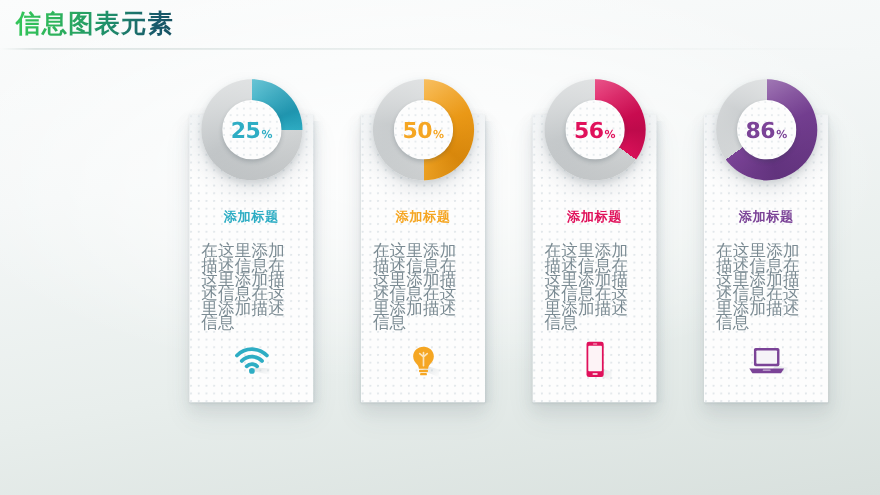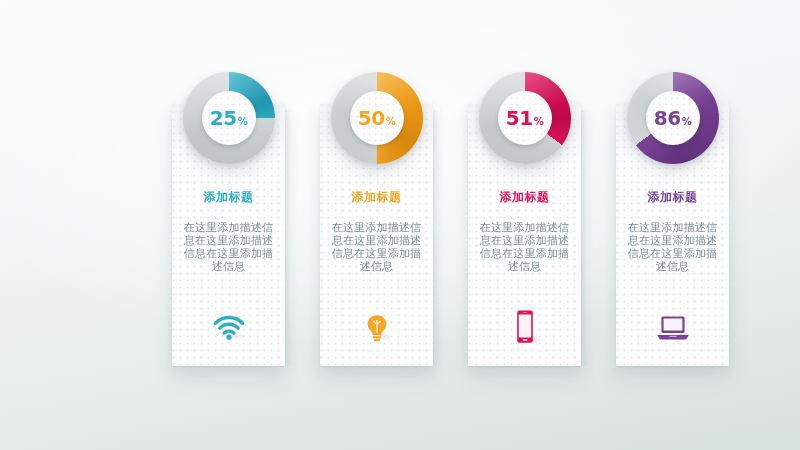--- a/index.html
+++ b/index.html
@@ -68,21 +68,21 @@
     top: 104px;
     display: flex;
     gap: 4px;
     z-index: 3;
   }
   .card-slot {
     width: 113px;
     margin-right: 0;
     position: relative;
   }
-  .card-slot + .card-slot { margin-left: 4px; padding-left: 27px; }
+  .card-slot + .card-slot { margin-left: 12px; padding-left: 27px; }
 
   .card {
     position: relative;
     width: 113px;
     height: 262px;
     background-color: #fdfdfd;
     background-image:
       radial-gradient(circle at 1.5px 1.5px, rgba(146,166,180,0.26) 0.9px, rgba(0,0,0,0) 1.1px);
     background-size: 7px 7px;
     box-shadow:
@@ -180,46 +180,49 @@
     font-size: 12px;
     font-weight: bold;
     letter-spacing: 0.5px;
     line-height: 18px;
   }
   .card-body {
     position: absolute;
     left: 11px;
     right: 11px;
     top: 118px;
-    font-size: 11px;
+    font-size: 15px;
     line-height: 13px;
     color: #7b8b93;
-    text-align: center;
+    text-align: left;
     letter-spacing: 0.2px;
     word-break: break-all;
-    font-family: Liberation Mono, monospace;
   }
 
   
   .card-icon {
     position: absolute;
     left: 0; right: 0;
     bottom: 18px;
     height: 40px;
     display: flex;
     align-items: center;
     justify-content: center;
   }
   .card-icon svg { display: block; overflow: visible; }
 </style>
 </head>
 <body>
 
 <div class="stage">
 
+  <div class="header">
+    <div class="page-title">信息图表元素</div>
+    <div class="title-rule"></div>
+  </div>
 
   <div class="cards">
 
     <div class="card-slot">
       <div class="card">
         <div class="card-inner-top"></div>
 
         <div class="donut-wrap">
           <div class="donut">
             <div class="donut-ring" style="background: conic-gradient(rgb(46, 173, 196) 0deg, rgb(29, 147, 173) 64.8deg, rgb(46, 173, 196) 90deg, rgb(212, 215, 216) 90deg, rgb(194, 198, 200) 238.5deg, rgb(212, 215, 216) 360deg);"></div>
@@ -298,21 +301,21 @@
     <div class="card-slot">
       <div class="card">
         <div class="card-inner-top"></div>
 
         <div class="donut-wrap">
           <div class="donut">
             <div class="donut-ring" style="background: conic-gradient(rgb(224, 17, 91) 0deg, rgb(193, 10, 76) 90.72deg, rgb(224, 17, 91) 126deg, rgb(212, 215, 216) 126deg, rgb(194, 198, 200) 254.7deg, rgb(212, 215, 216) 360deg);"></div>
             <div class="donut-gloss"></div>
             <div class="donut-hole">
               <div class="pct" style="color: rgb(224, 17, 91);">
-                <span class="pct-num">51</span>
+                <span class="pct-num">56</span>
                   <span class="pct-sign">%</span>
               </div>
             </div>
           </div>
         </div>
 
         <div class="card-title" style="color: rgb(224, 17, 91);">添加标题</div>
         <div class="card-body">在这里添加描述信息在这里添加描述信息在这里添加描述信息</div>
 
         <div class="card-icon">

